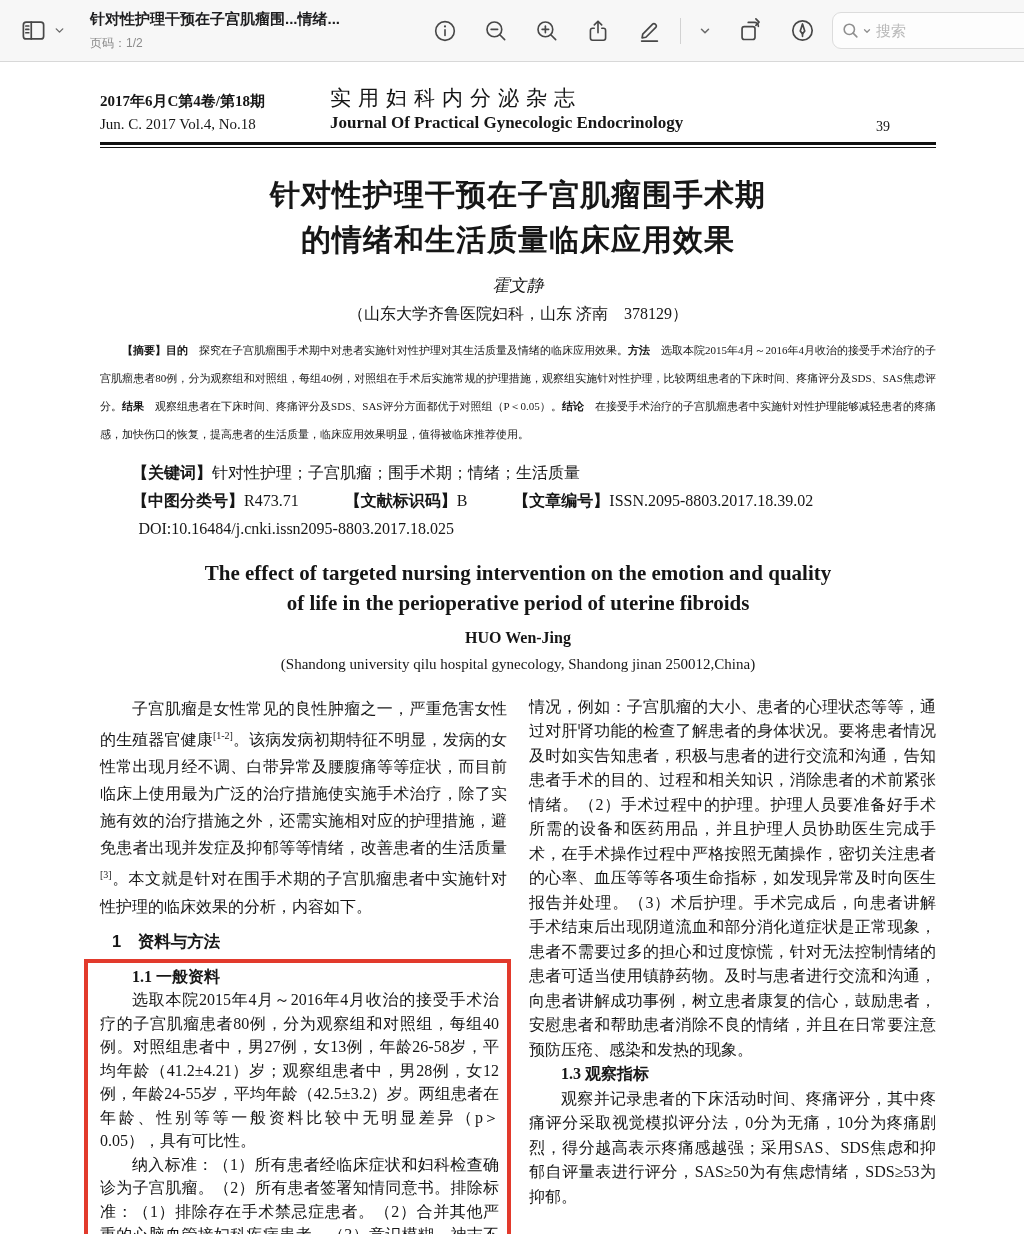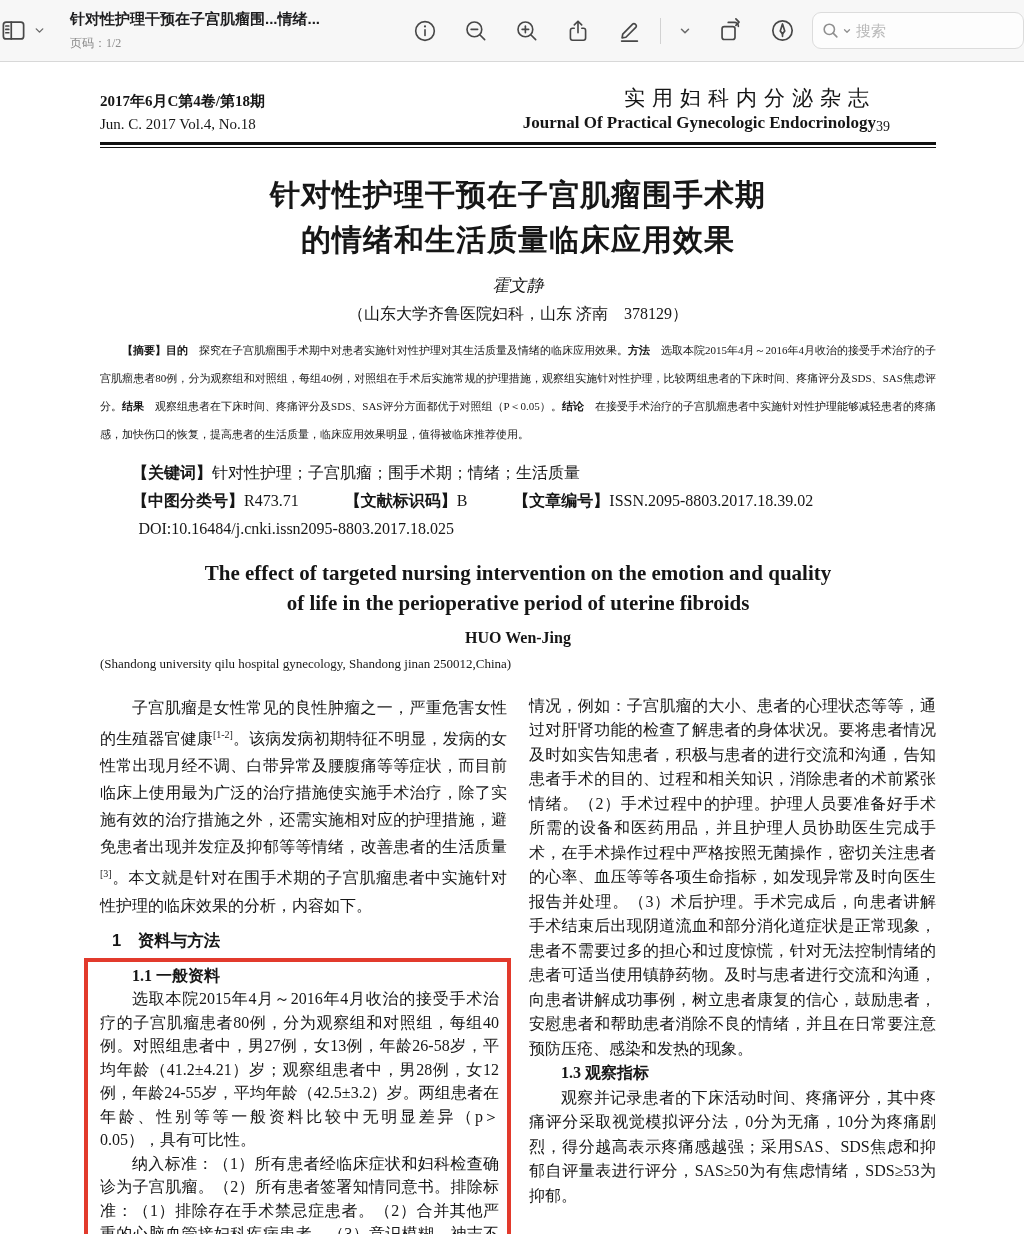--- a/index.html
+++ b/index.html
@@ -10,66 +10,66 @@
   }
   *{box-sizing:border-box;}
   html,body{margin:0;padding:0;}
   body{
     width:1024px;height:1234px;overflow:hidden;background:#fff;
     font-family:"Liberation Serif",serif;color:var(--ink);
   }
   
   .toolbar{
     height:62px;background:#f7f7f7;border-bottom:1px solid #d8d8d8;
-    display:flex;align-items:center;
+    display:flex;align-items:center;padding-left:20px;
     font-family:"Liberation Sans",sans-serif;
   }
   .tb-btn{
     display:flex;align-items:center;background:none;border:none;padding:0;
     color:var(--icon);cursor:default;
   }
   .tb-titleblock{margin-left:24px;line-height:1.25;min-width:330px;}
   .tb-title{font-size:15px;font-weight:bold;color:#1d1d1f;}
-  .tb-page{font-size:12px;color:var(--muted);margin-top:8px;font-family:Liberation Serif, serif;}
+  .tb-page{font-size:12px;color:var(--muted);margin-top:8px;}
   .tb-actions{display:flex;align-items:center;gap:25px;margin-left:12px;}
   .tb-divider{width:1px;height:26px;background:#d2d2d2;margin:0 -8px;}
   .searchbox{
     margin-left:16px;width:212px;height:37px;background:#fdfdfd;
     border:1px solid #dcdcdc;border-radius:9px;display:flex;align-items:center;
     padding:0 8px;gap:2px;
   }
   .searchbox input{
     border:none;outline:none;background:transparent;flex:1;min-width:0;
     font-size:15px;color:#333;font-family:"Liberation Sans",sans-serif;
   }
   .searchbox input::placeholder{color:#b9b9b9;}
   svg{display:block;}
   
   .doc{padding:22px 88px 0 100px;}
   .doc-header{display:flex;align-items:flex-end;}
   .issue-block{width:230px;line-height:1.5;}
   .issue-cn{font-size:15px;font-weight:bold;}
   .issue-en{font-size:15px;}
-  .journal-block{flex:1;text-align:right;line-height:1.35;}
+  .journal-block{flex:1;text-align:left;line-height:1.35;}
   .journal-cn{font-size:21px;letter-spacing:7px;}
   .journal-en{font-size:17px;font-weight:bold;}
   .folio{width:60px;text-align:left;font-size:14px;}
   .double-rule{margin-top:7px;height:6px;border-top:3px solid #111;border-bottom:1px solid #111;}
   .art-title{margin-top:24px;text-align:center;font-size:30px;font-weight:bold;line-height:1.5;letter-spacing:1px;}
   .art-author{margin-top:12px;text-align:center;font-size:17px;font-style:italic;}
   .art-affil{margin-top:7px;text-align:center;font-size:16px;}
   .abstract{font-size:11px;line-height:28px;text-align:justify;text-indent:2em;}
   .lbl{font-weight:bold;font-family:"Liberation Sans",sans-serif;}
   .kv-line{margin:0;font-size:16px;line-height:28px;text-indent:2em;}
   .clc-line .pair{margin-right:46px;}
   .clc-line .pair:last-child{margin-right:0;}
   .doi-line{margin:0;font-size:16px;line-height:28px;text-indent:2.4em;}
   .en-title{margin-top:16px;text-align:center;font-size:21px;font-weight:bold;line-height:1.42;}
   .en-author{margin-top:10px;text-align:center;font-size:16px;font-weight:bold;}
-  .en-affil{margin-top:9px;text-align:left;font-size:13px;}
+  .en-affil{margin-top:9px;text-align:center;font-size:15px;}
   
   .columns{display:flex;gap:22px;margin-top:22px;}
   .col{flex:1;font-size:16px;text-align:justify;}
   .col-left{line-height:27px;}
   .col-right{line-height:24.5px;}
   .col p{margin:0;}
   .indent{text-indent:2em;}
   sup{font-size:10px;}
   .sec-heading{
     font-family:"Liberation Sans",sans-serif;font-weight:bold;font-size:16.5px;

